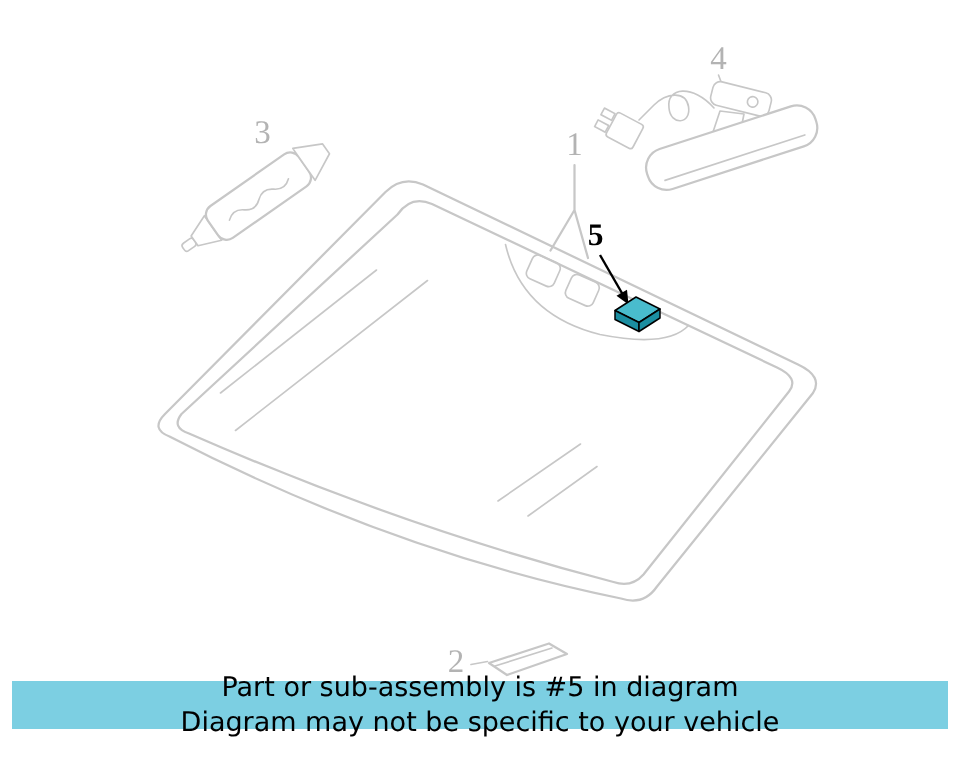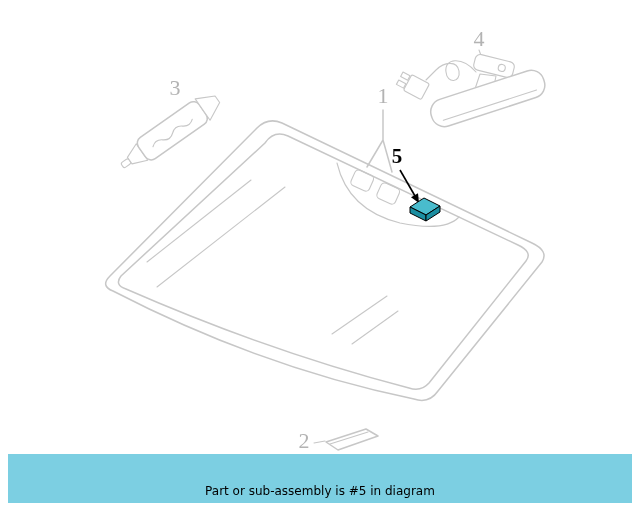--- a/index.html
+++ b/index.html
@@ -15,24 +15,24 @@
            fill:var(--label-color,#b3b3b3);text-anchor:middle;}
   .callout-hl{font-family:"Liberation Serif","DejaVu Serif",serif;font-size:21px;font-weight:bold;
               fill:var(--ink,#000);text-anchor:middle;}
 
   .arrow{stroke:var(--ink,#000);stroke-width:1.6;fill:none;}
   .arrowhead{fill:var(--ink,#000);stroke:none;}
 
   .hl-top {fill:var(--highlight,#49bccd);stroke:var(--ink,#000);stroke-width:1;stroke-linejoin:round;}
   .hl-side{fill:var(--highlight-dark,#1b8ea1);stroke:var(--ink,#000);stroke-width:1;stroke-linejoin:round;}
 
-  .banner{position:absolute;left:8px;right:8px;top:454px;height:49px;
+  .banner{position:absolute;left:8px;right:8px;top:454px;height:32px;
           background:var(--banner-bg,#7ccfe2);color:var(--ink,#000);
-          display:flex;flex-direction:column;align-items:center;justify-content:flex-end;
-          font-size:12px;}
+          display:flex;flex-direction:column;align-items:center;justify-content:center;
+          font-size:18px;}
   .banner div{line-height:23px;white-space:nowrap;}
 </style>
 </head>
 <body>
 
 <div class="stage">
 
   <svg width="640" height="512" viewBox="0 0 640 512">
 
     <g>
@@ -107,15 +107,16 @@
       <path class="ln thin" d="M 314,443 L 325,441"></path>
     </g>
     <g>
       <path class="lnf" d="M 326,442 L 366,429 L 378,436 L 338,450 Z"></path>
       <path class="ln thin" d="M 330,444 L 368,432"></path>
     </g>
   </svg>
 
   <div class="banner">
     <div>Part or sub-assembly is #5 in diagram</div>
+    <div>Diagram may not be specific to your vehicle</div>
   </div>
 
 </div>
 
 </body></html>

